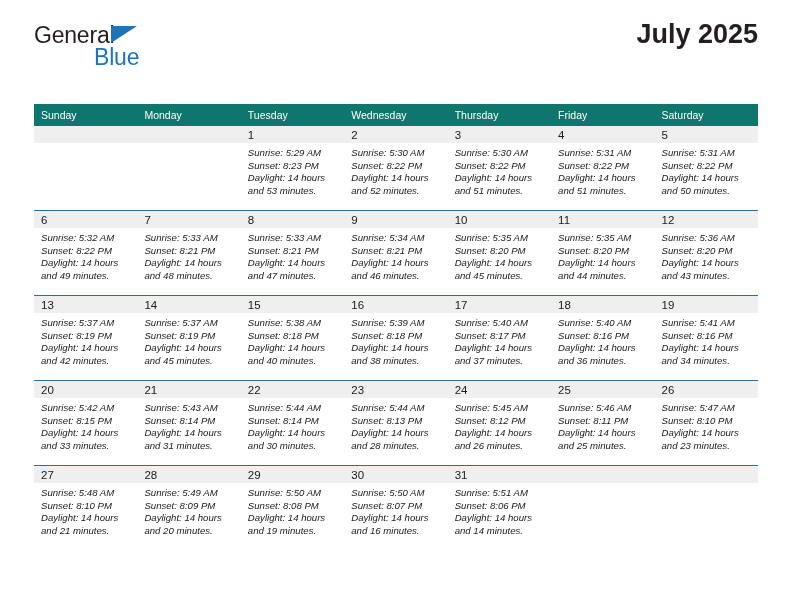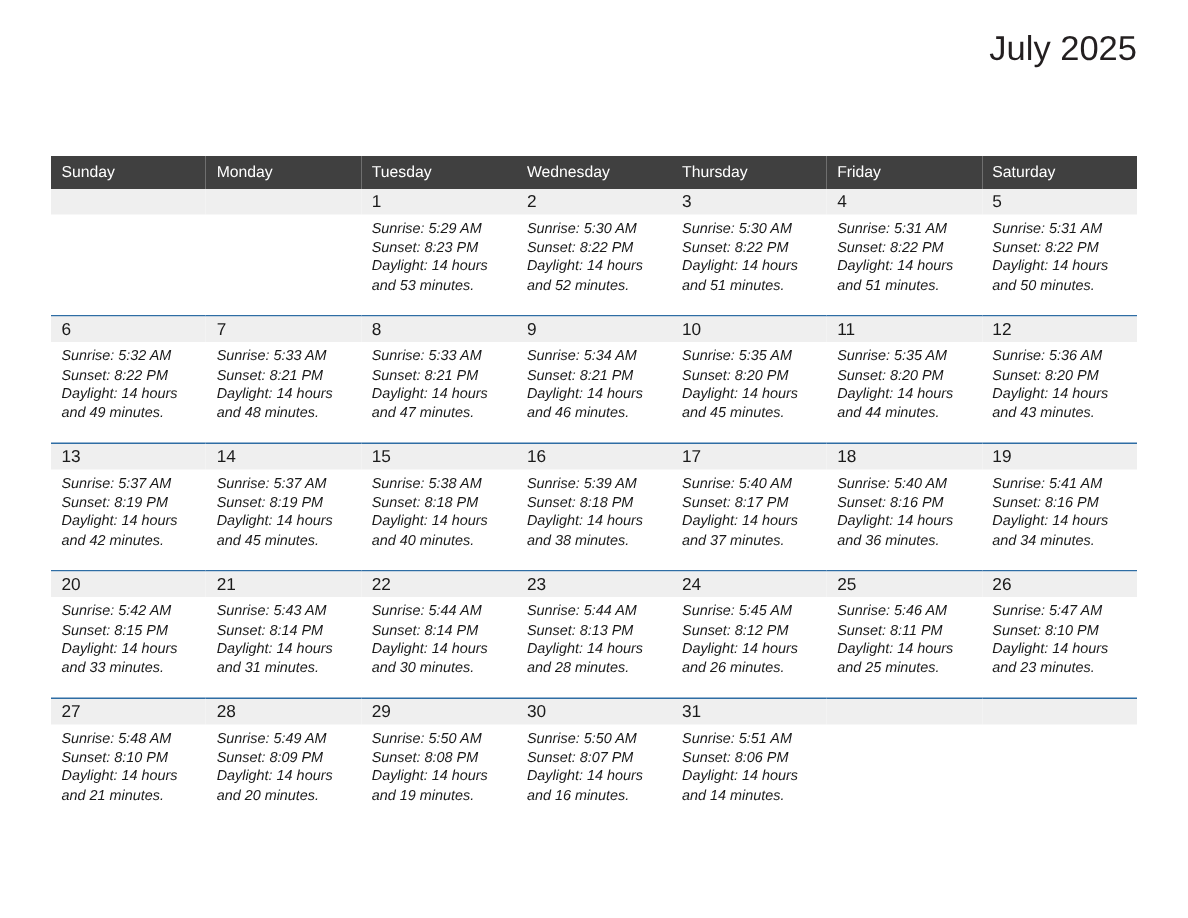--- a/index.html
+++ b/index.html
@@ -63,43 +63,43 @@
     color: #1b75bb;
     font-family: "Liberation Sans", sans-serif;
   }
   .title-block {
     position: absolute;
     right: 0;
     top: 20px;
     text-align: right;
   }
   .cal-title {
-    font-size: 23px;
+    font-size: 27px;
     color: #231f20;
     line-height: 1.05;
-    font-weight: normal;
+    font-weight: bold;
     margin: 0;
   }
   .cal-location {
     font-size: 14.5px;
     color: #231f20;
     margin-top: 11px;
   }
 
   
   .calendar {
     position: absolute;
     left: 34px;
     top: 104px;
     width: 724px;
     border-collapse: collapse;
     table-layout: fixed;
   }
   .calendar th {
-    background: #404040;
+    background: #0f766e;
     color: #ffffff;
     font-size: 10.5px;
     font-weight: normal;
     text-align: left;
     padding: 5px 0 5px 7px;
     height: 11px;
     box-sizing: content-box;
   }
   .calendar td {
     vertical-align: top;
@@ -138,20 +138,25 @@
     background: #efefef;
   }
 </style>
 </head>
 <body>
 
 <div class="page">
 
   <div class="top-bar">
 
+    <div class="logo">
+      <span class="logo-general">General</span>
+      <span class="logo-tri"></span>
+      <span class="logo-blue">Blue</span>
+    </div>
 
     <div class="title-block">
       <div class="cal-title">July 2025</div>
     </div>
 
   </div>
 
   <table class="calendar">
     <thead>
       <tr>

